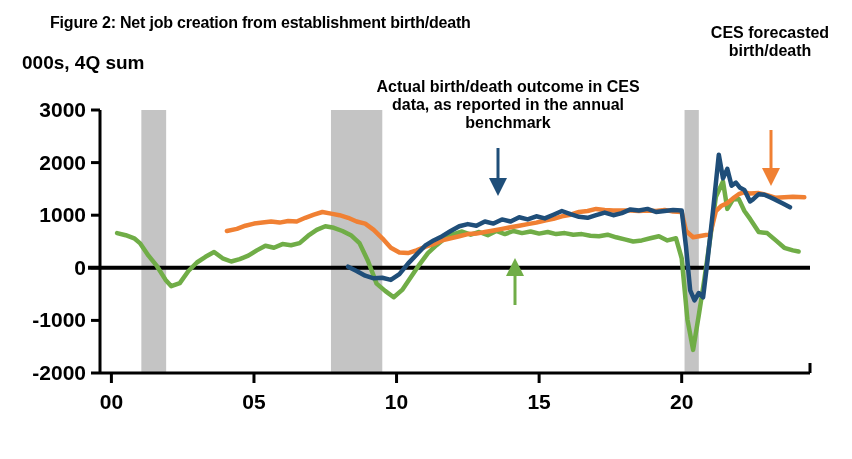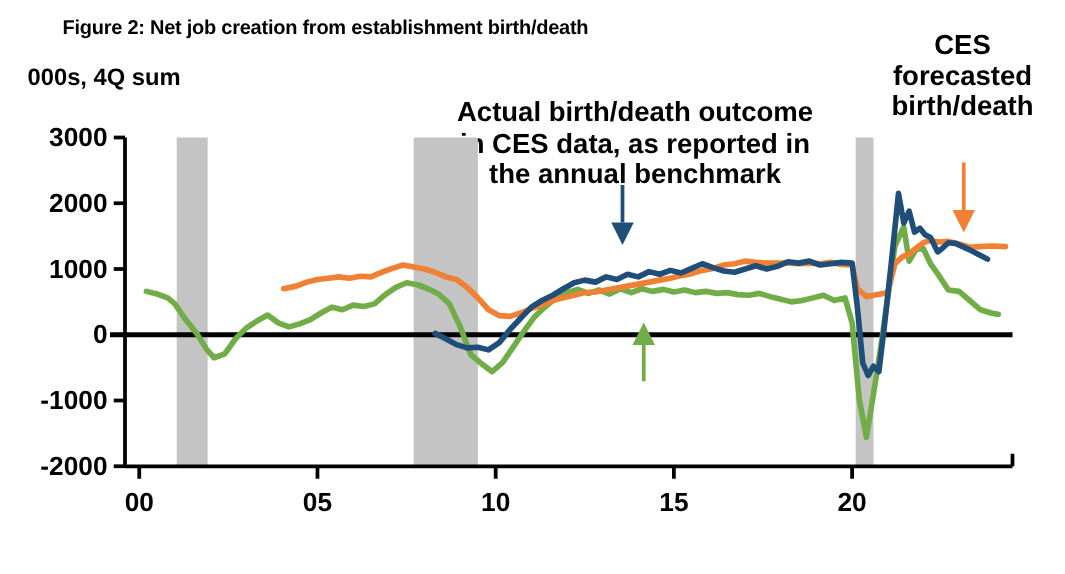--- a/index.html
+++ b/index.html
@@ -3,21 +3,21 @@
 <meta charset="utf-8">
 <style>
   html,body{margin:0;padding:0;background:#ffffff;}
   body{width:852px;height:459px;font-family:"Liberation Sans",sans-serif;color:#000;}
   #page{position:relative;width:852px;height:459px;overflow:hidden;background:#fff;}
 
   .fig-title{position:absolute;left:22px;top:14px;font-size:16px;font-weight:bold;letter-spacing:-0.2px;white-space:nowrap;margin-left:28px;}
   .fig-units{position:absolute;left:22px;top:52px;font-size:19px;font-weight:bold;white-space:nowrap;}
   .fig-source{position:absolute;left:22px;top:424px;font-size:19px;white-space:nowrap;}
 
-  .annot{position:absolute;font-size:22px;font-weight:bold;line-height:1.12;text-align:center;}
+  .annot{position:absolute;font-size:16px;font-weight:bold;line-height:1.12;text-align:center;}
   #annot-navy{left:358px;top:78px;width:300px;}
   #annot-ces{left:700px;top:24px;width:140px;}
   #annot-bed{left:400px;top:310px;width:270px;}
 
   svg.plot{position:absolute;left:0;top:0;width:852px;height:459px;}
   text.axlabel{font-family:"Liberation Sans",sans-serif;font-size:21px;font-weight:bold;fill:#000;}
 </style>
 </head>
 <body>
 

